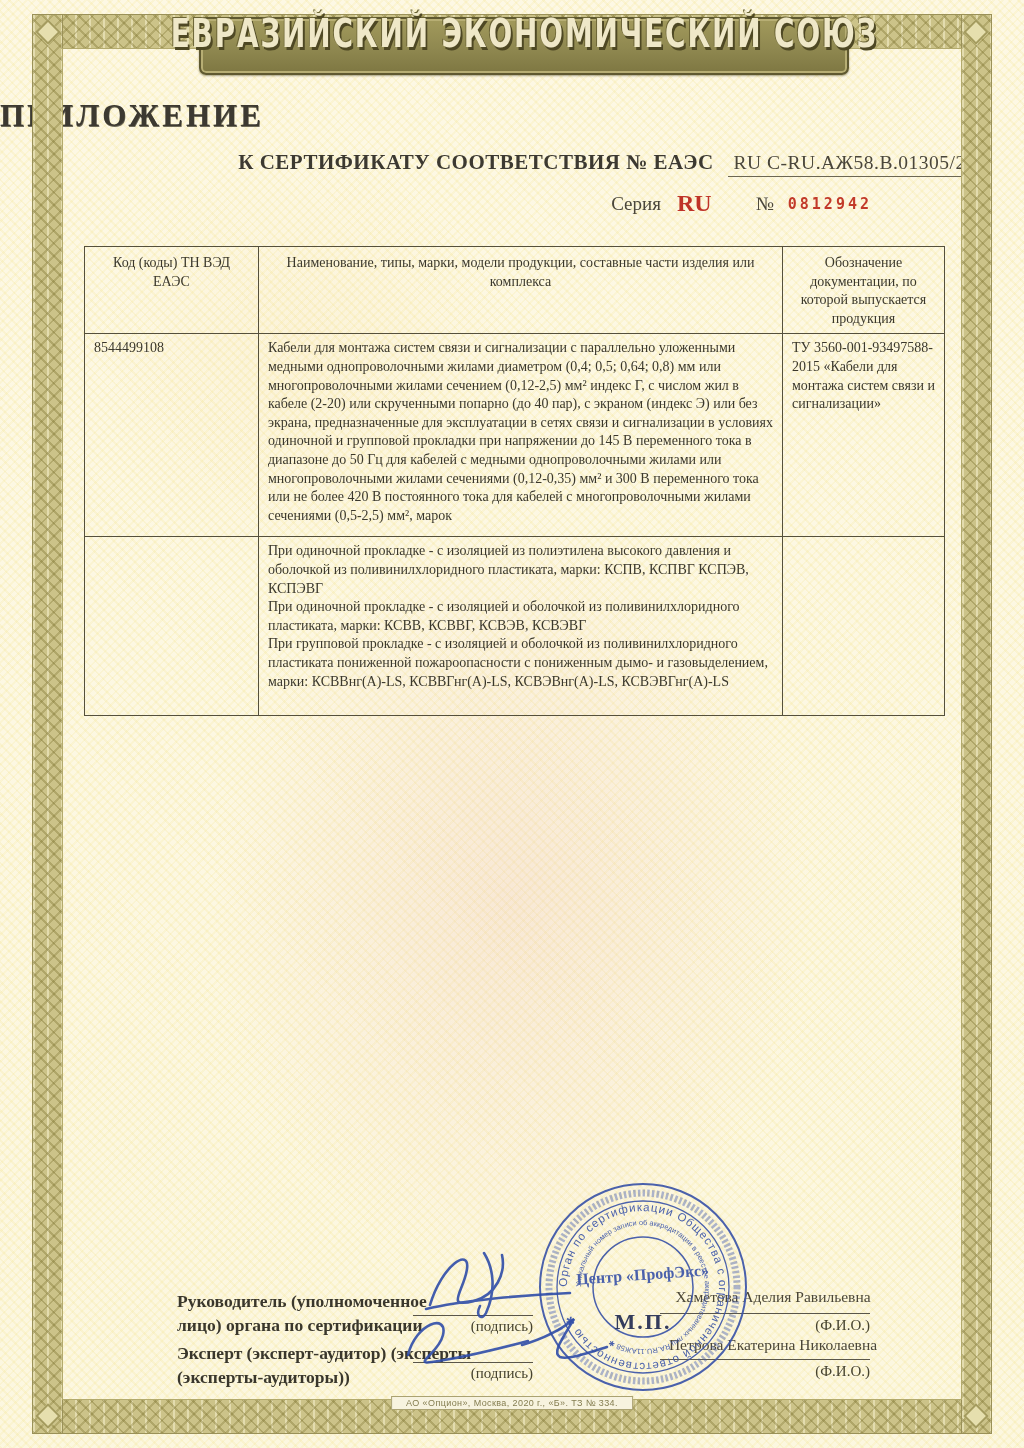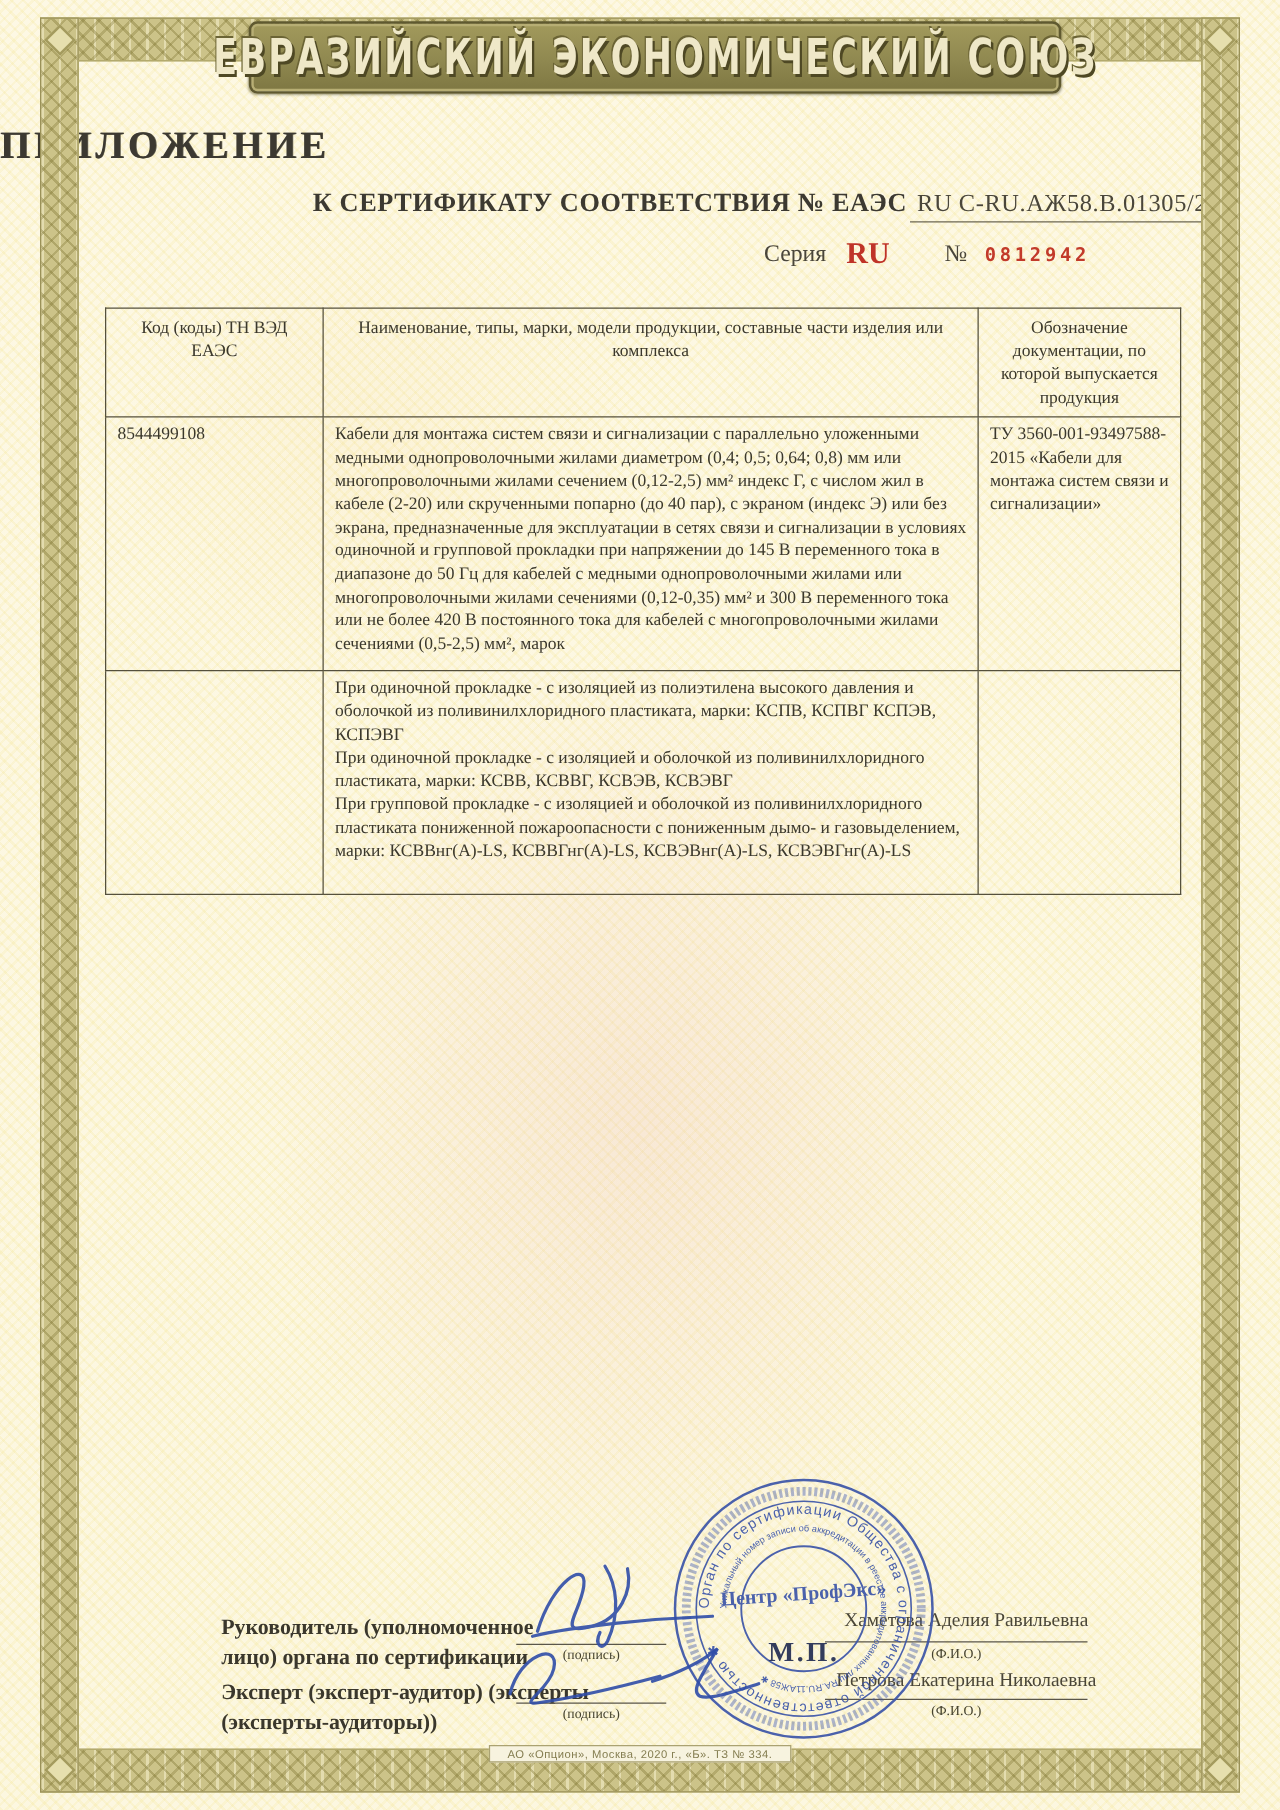--- a/index.html
+++ b/index.html
@@ -29,35 +29,35 @@
   .bar-right{right:32px;top:14px;bottom:14px;width:29px;}
   .corner{position:absolute;z-index:2;width:14px;height:14px;border:2px solid #a49b5e;background:#e6dfae;transform:rotate(45deg);}
   .inner-frame{position:absolute;z-index:1;left:62px;right:62px;top:48px;bottom:48px;border:1.5px solid #b3aa6d;pointer-events:none;}
 
   
   .banner{
     position:absolute;z-index:3;left:199px;top:17px;width:646px;height:54px;
     background:linear-gradient(#a29a5c,#8f8850 55%,#7e7742);
     border:2px solid #5f5930;border-radius:7px;
     box-shadow:inset 0 0 0 2px #b7ae74, 0 1px 2px rgba(60,55,20,0.45);
-    display:flex;align-items:center;justify-content:center;
+    display:flex;justify-content:center;
   }
   .banner-text{
     font-family:"DejaVu Sans", sans-serif;font-weight:800;font-size:30px;
     color:#efe8c8;letter-spacing:2px;white-space:nowrap;
     transform:scale(0.93,1.32);transform-origin:center;
     text-shadow:2px 2px 0 #4e4824, -1px -1px 0 #6b6435;
   }
 
   .doc-title{
     position:absolute;left:0;right:0;top:98px;text-align:left;
     font-size:31px;font-weight:bold;letter-spacing:3px;color:#3c3931;margin:0;
     text-shadow:0.5px 0.5px 0 #6e6a58;
   }
-  .subtitle-row{position:absolute;left:0;right:42px;top:150px;display:flex;justify-content:flex-end;align-items:baseline;gap:2px;}
+  .subtitle-row{position:absolute;left:0;right:42px;top:150px;display:flex;justify-content:flex-end;align-items:baseline;gap:14px;}
   .subtitle-label{font-size:21px;font-weight:bold;letter-spacing:0.5px;color:#3c3931;}
   .cert-number{font-size:19.5px;color:#4a463a;letter-spacing:0.5px;border-bottom:1.5px solid #6c6753;padding:0 6px 2px 6px;}
   .series-row{position:absolute;right:152px;top:190px;display:flex;align-items:center;}
   .series-label{font-size:19px;color:#4a463a;}
   .series-value{font-size:24px;font-weight:bold;color:#bf3328;margin-left:16px;}
   .number-sign{font-size:19px;color:#4a463a;margin-left:44px;}
   .number-value{font-family:"DejaVu Sans Mono", monospace;font-size:15px;font-weight:bold;color:#c23a2a;letter-spacing:3px;margin-left:14px;}
 
   .intro{position:absolute;left:0;right:0;top:225px;text-align:center;font-size:13.8px;color:#45422f;}
 
@@ -76,21 +76,21 @@
   td.cell-desc2{height:168px;}
   .para{margin:0 0 0 0;}
 
   
   .sig-label{position:absolute;z-index:2;font-weight:bold;font-size:17.5px;color:#3a372c;line-height:1.35;margin-left:17px;}
   .sig-label-1{left:160px;top:1290px;width:268px;}
   .sig-label-2{left:160px;top:1342px;width:330px;}
   .sig-line{position:absolute;z-index:2;border-top:1.2px solid #5a564a;}
   .sig-line-1{left:413px;top:1315px;width:120px;}
   .sig-line-2{left:413px;top:1362px;width:120px;}
-  .caption{position:absolute;z-index:4;font-size:11px;color:#46432f;text-align:center;}
+  .caption{position:absolute;z-index:4;font-size:15px;color:#46432f;text-align:right;}
   .cap-sig-1{left:413px;top:1318px;width:120px;}
   .cap-sig-2{left:413px;top:1365px;width:120px;}
   .fio-name{position:absolute;z-index:2;font-size:15.5px;color:#4a4638;width:240px;text-align:center;}
   .fio-name-1{left:653px;top:1288px;}
   .fio-name-2{left:653px;top:1336px;}
   .fio-line-1{left:660px;top:1313px;width:210px;}
   .fio-line-2{left:660px;top:1359px;width:210px;}
   .cap-fio-1{left:660px;top:1317px;width:210px;}
   .cap-fio-2{left:660px;top:1363px;width:210px;}
 

